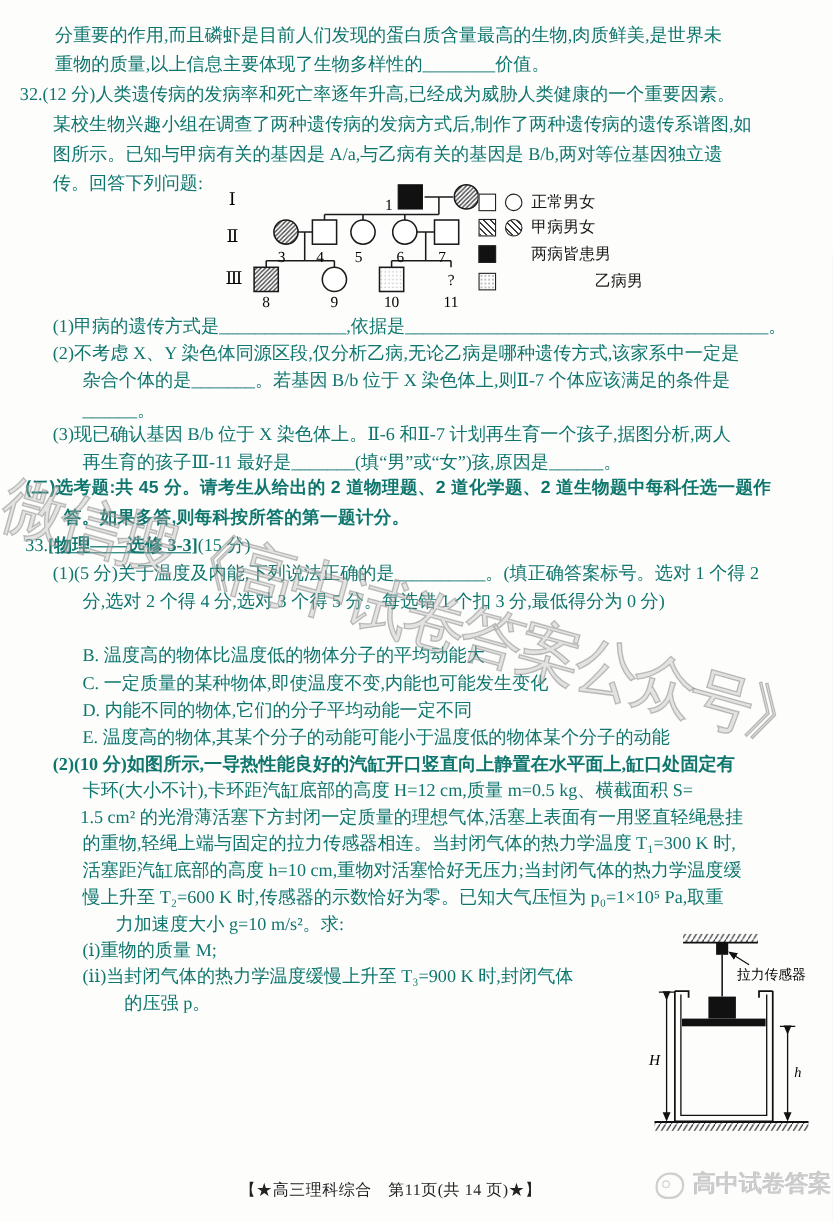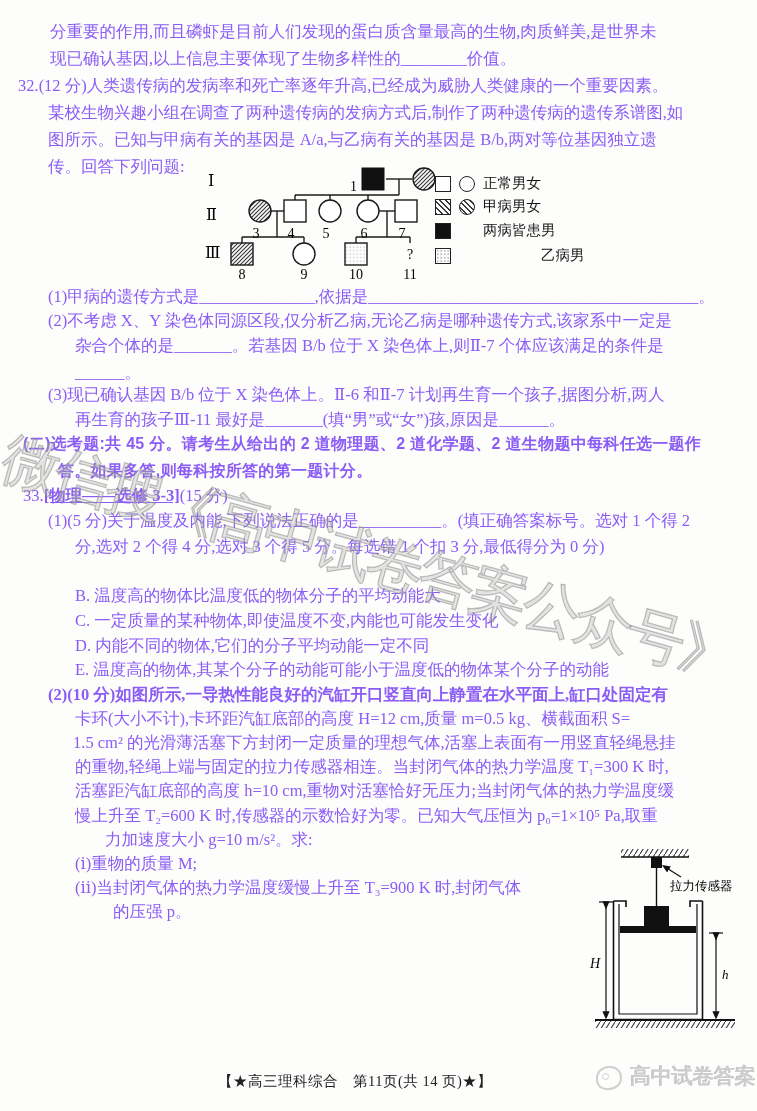--- a/index.html
+++ b/index.html
@@ -3,21 +3,21 @@
 <meta charset="utf-8">
 <style>
   html,body{margin:0;padding:0;}
   body{background:#e8e8e8;}
   #page{
     position:relative; width:757px; height:1111px; margin:0 auto;
     background:#fdfdfc; overflow:hidden;
     font-family:"Liberation Serif","DejaVu Serif",serif;
     color:#161616;
   }
-  .line{position:absolute; white-space:nowrap; font-size:16.5px; line-height:20px; color:#8b5cf6;}
+  .line{position:absolute; white-space:nowrap; font-size:16.5px; line-height:20px; color:#0f766e;}
   .hei{font-family:"Liberation Sans","DejaVu Sans",sans-serif; font-weight:700; font-size:16px; letter-spacing:.3px;}
   .b{font-weight:700;text-decoration:underline;}
   .wm{
     position:absolute; left:14px; top:420px; white-space:nowrap;
     transform:rotate(15.5deg); transform-origin:left top;
     font-size:58px; letter-spacing:-4px; font-weight:400;
     color:rgba(185,185,185,0.38);
     -webkit-text-stroke:1.2px rgba(140,140,140,0.55);
     pointer-events:none; z-index:3;
   }
@@ -43,21 +43,21 @@
   svg text{font-family:"Liberation Serif","DejaVu Serif",serif;}
 </style>
 </head>
 <body>
 
 <div id="page">
 
   <div class="wm">微信搜《高中试卷答案公众号》</div>
 
   <div class="line" style="left:50px; top:22px;">分重要的作用,而且磷虾是目前人们发现的蛋白质含量最高的生物,肉质鲜美,是世界未</div>
-  <div class="line" style="left:50px; top:49px;">现已确认基因,以上信息主要体现了生物多样性的________价值。</div>
+  <div class="line" style="left:50px; top:49px;">重物的质量,以上信息主要体现了生物多样性的________价值。</div>
 
   <div class="line" style="left:18px; top:76px;">32.(12 分)人类遗传病的发病率和死亡率逐年升高,已经成为威胁人类健康的一个重要因素。</div>
   <div class="line" style="left:48px; top:103px;">某校生物兴趣小组在调查了两种遗传病的发病方式后,制作了两种遗传病的遗传系谱图,如</div>
   <div class="line" style="left:48px; top:130px;">图所示。已知与甲病有关的基因是 A/a,与乙病有关的基因是 B/b,两对等位基因独立遗</div>
   <div class="line" style="left:48px; top:157px;">传。回答下列问题:</div>
 
   <svg style="position:absolute; left:195px; top:162px;" width="430" height="126" viewBox="0 0 430 126">
     <defs>
       <pattern id="ph" width="4" height="4" patternUnits="userSpaceOnUse">
         <rect width="4" height="4" fill="#fff"></rect>

